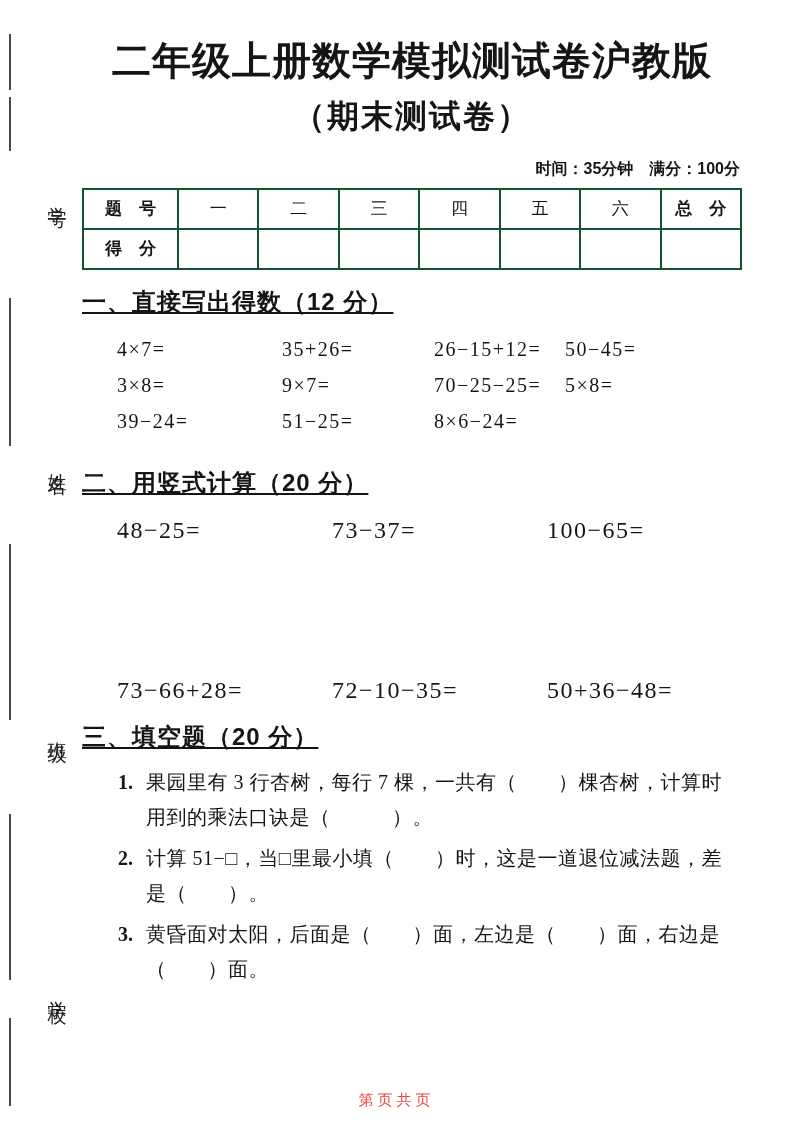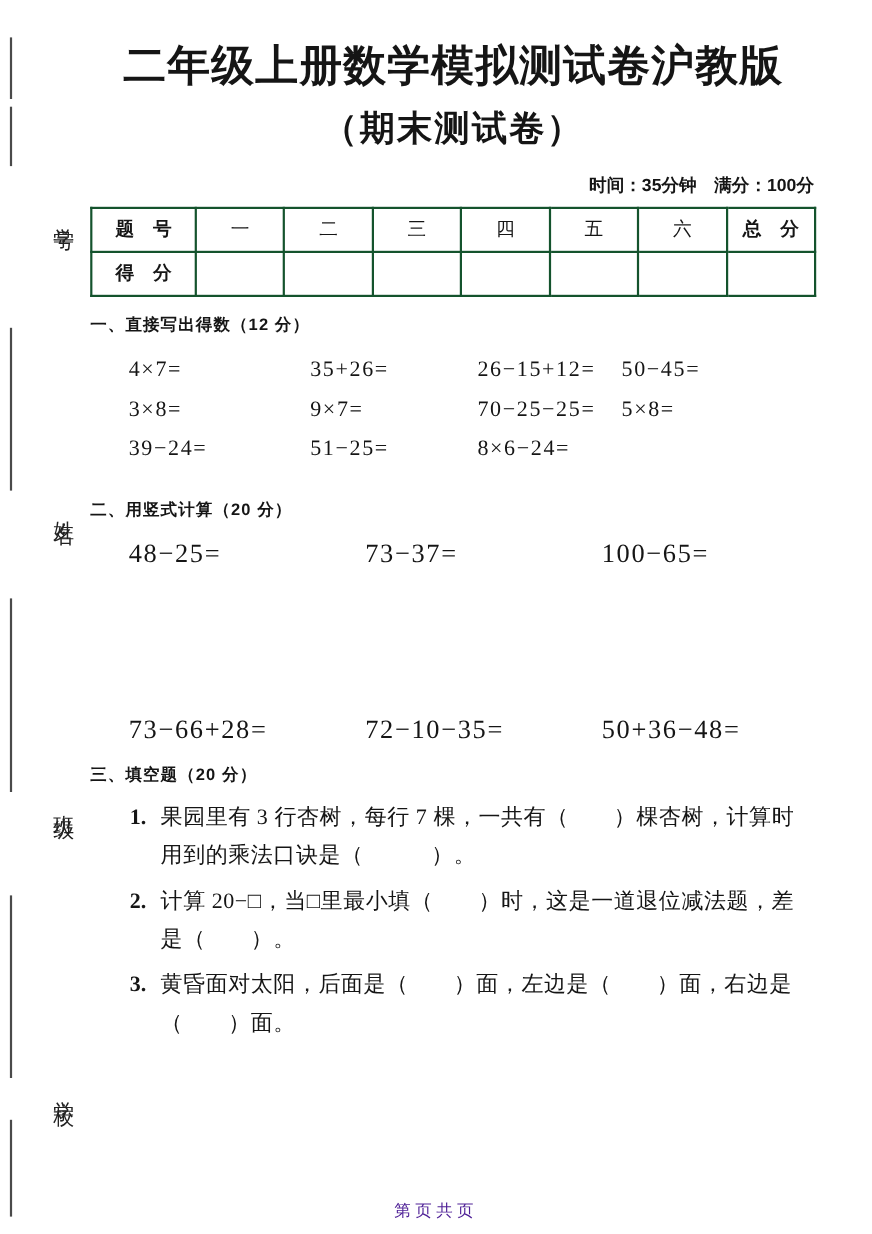--- a/index.html
+++ b/index.html
@@ -73,23 +73,24 @@
     font-size:17px;
     height:36px;
     font-family:"Liberation Serif", serif;
   }
   table.score td.lab{font-weight:600;}
   table.score col.c0{width:95px;}
 
   .sec-heading{
     font-family:"Liberation Sans", sans-serif;
     font-weight:800;
-    font-size:15px;
+    font-size:24px;
     margin-top:16px;
     letter-spacing:1px;
+    text-decoration:underline;
   }
   .sec-heading.h1{margin-top:16px;}
   .sec-heading.h2{margin-top:28px;}
   .sec-heading.h3{}
 
   .prob-grid{
     margin-left:35px;margin-top:14px;
     display:grid;
     grid-template-columns:165px 152px 131px auto;
     row-gap:1px;
@@ -120,21 +121,21 @@
     margin-left:36px;
     font-weight:700;
   }
   .fill-text{flex:1;letter-spacing:0.5px;}
 
   .footer{
     position:absolute;left:0;right:0;bottom:12px;
     text-align:center;
     font-size:15px;
     letter-spacing:4px;
-    color:#4c1d95;
+    color:#ef4444;
   }
 </style>
 </head>
 <body>
 
 <div class="page">
 
   <div class="seal-seg seg1"></div>
   <div class="seal-seg seg2"></div>
   <div class="seal-seg seg3"></div>
@@ -216,21 +217,21 @@
     </div>
 
     <div class="sec-heading h3">三、填空题（20 分）</div>
 
     <div class="fill-item first">
       <span class="fill-num">1.</span>
       <span class="fill-text">果园里有 3 行杏树，每行 7 棵，一共有（　　）棵杏树，计算时用到的乘法口诀是（　　　）。</span>
     </div>
     <div class="fill-item">
       <span class="fill-num">2.</span>
-      <span class="fill-text">计算 20−□，当□里最小填（　　）时，这是一道退位减法题，差是（　　）。</span>
+      <span class="fill-text">计算 51−□，当□里最小填（　　）时，这是一道退位减法题，差是（　　）。</span>
     </div>
     <div class="fill-item">
       <span class="fill-num">3.</span>
       <span class="fill-text">黄昏面对太阳，后面是（　　）面，左边是（　　）面，右边是（　　）面。</span>
     </div>
 
   </div>
 
   <div class="footer">第页共页</div>
 

